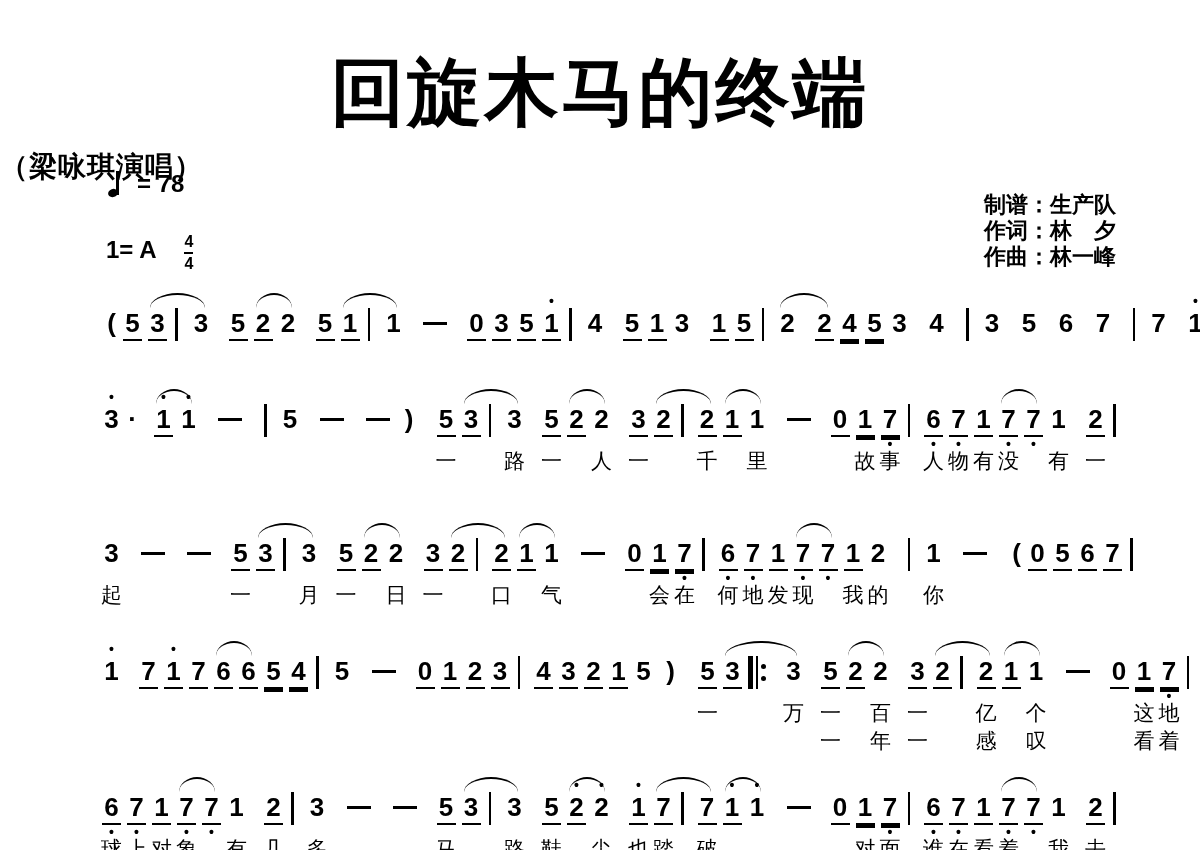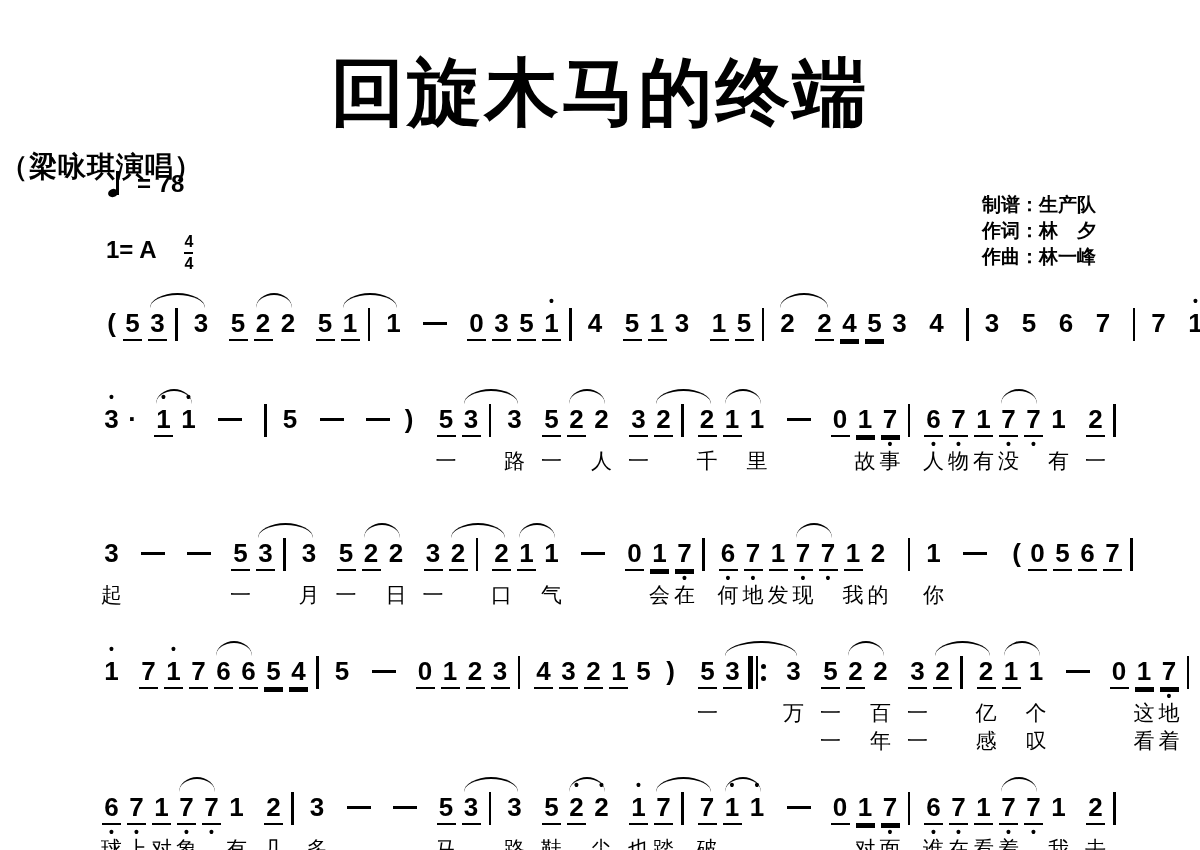--- a/index.html
+++ b/index.html
@@ -16,21 +16,21 @@
     position:absolute;top:148px;left:0;width:100%;text-align:left;
     font-size:28px;font-weight:700;letter-spacing:1px;
   }
   .tempo{position:absolute;left:108px;top:170px;font-size:24px;font-weight:700;display:flex;align-items:center;}
   .qnote{display:inline-block;position:relative;width:15px;height:27px;margin-right:14px;}
   .qnote::before{content:"";position:absolute;bottom:1px;left:0;width:10px;height:8px;background:#000;border-radius:50%;transform:rotate(-20deg);}
   .qnote::after{content:"";position:absolute;left:8px;top:0;width:2.5px;height:24px;background:#000;}
   .key{position:absolute;left:106px;top:236px;font-size:24px;font-weight:700;display:flex;align-items:flex-start;gap:28px;}
   .frac{display:inline-block;text-align:left;font-size:16px;font-weight:700;line-height:1;margin-top:-2px;}
   .frac .fl{display:block;height:2px;background:#000;margin:2px 0;}
-  .credits{position:absolute;right:104px;top:192px;font-size:19px;font-weight:700;line-height:26px;text-align:left;}
+  .credits{position:absolute;right:84px;top:192px;font-size:22px;font-weight:700;line-height:26px;text-align:left;}
 
   
   #score .system{position:absolute;left:102px;white-space:nowrap;}
   .tok{display:inline-block;position:relative;vertical-align:top;margin-right:18px;font-weight:700;}
   .tok.u1,.tok.u2{margin-right:6px;}
   .tok.tight{margin-right:2px;}
   .tok.cl{margin-left:-10px;}
   .tok.dd{margin-right:12px;}
   .hid{display:block;height:12px;line-height:11px;font-size:14px;text-align:center;}
   .d{display:block;position:relative;min-width:17px;height:31px;line-height:30px;font-size:26px;text-align:center;padding:0 1px;}

